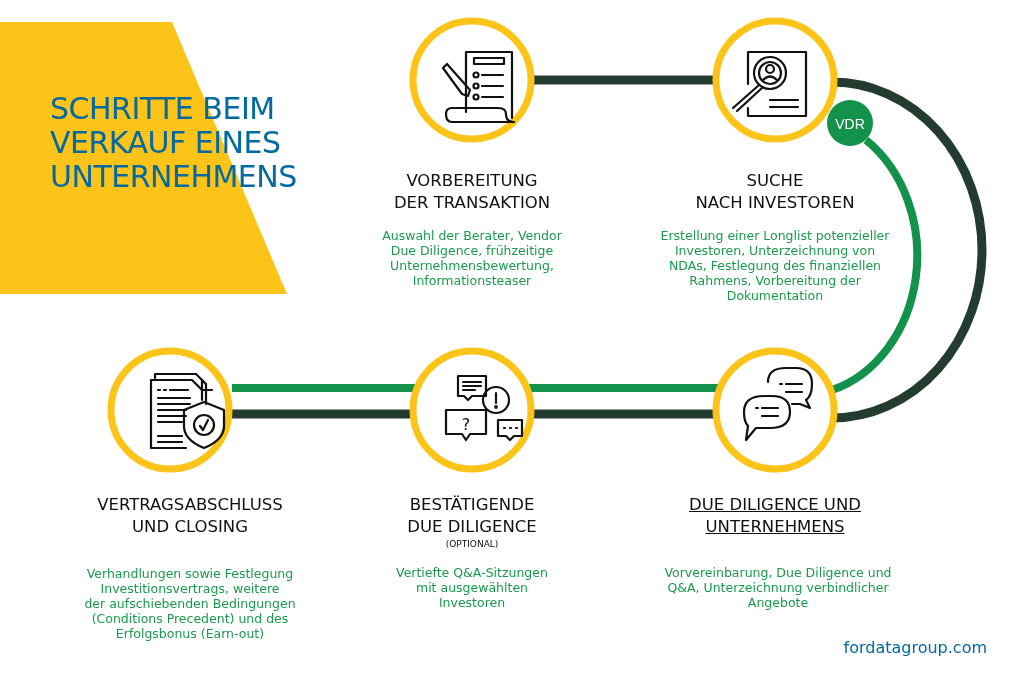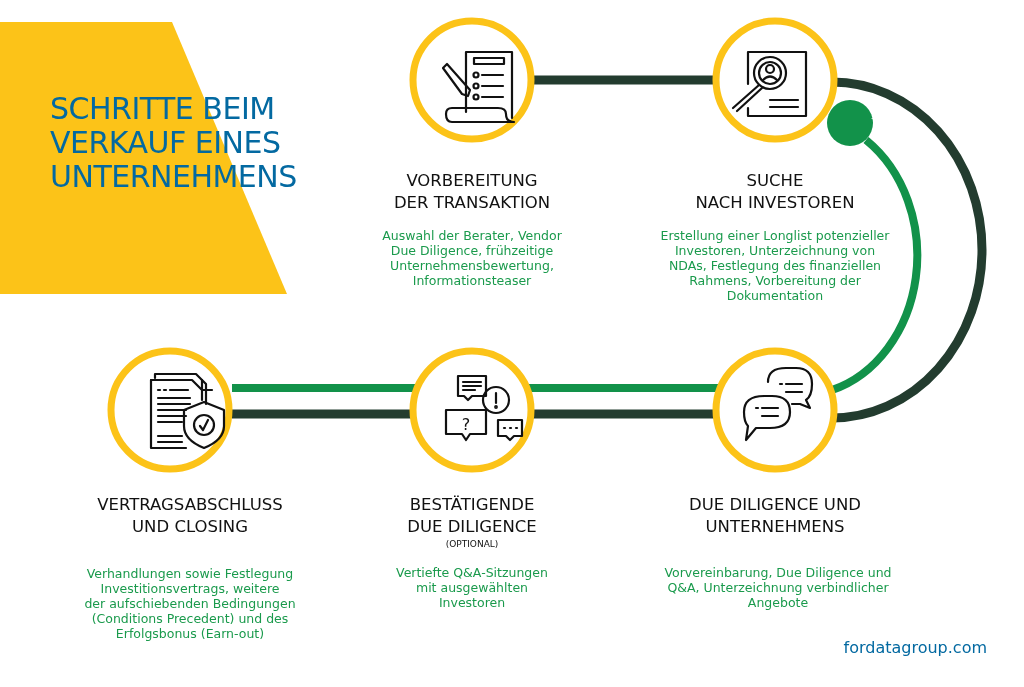--- a/index.html
+++ b/index.html
@@ -4,21 +4,21 @@
 <style>
   html, body { margin:0; padding:0; background:#ffffff; }
   body { width:1024px; height:687px; position:relative; overflow:hidden; font-family:"Liberation Sans", sans-serif; }
   #bg { position:absolute; left:0; top:0; }
   .title { position:absolute; left:50px; top:92px; font-size:30px; line-height:34px; color:#0369a1; font-family:"DejaVu Sans", sans-serif; letter-spacing:-0.5px; }
   .title div { white-space:nowrap; }
   .step-title { position:absolute; text-align:center; font-family:"DejaVu Sans", sans-serif; font-size:16.5px; line-height:22px; color:#111111; }
   .step-title .opt { font-size:9px; line-height:12px; display:block; }
   .step-desc { position:absolute; text-align:center; font-family:"DejaVu Sans", sans-serif; font-size:12.5px; line-height:15px; color:#1a9a4c; }
   .footer { position:absolute; right:37px; top:638px; font-family:"DejaVu Sans", sans-serif; font-size:16px; color:#0369a1; }
-  .vdr-label { position:absolute; left:829px; top:116px; width:42px; text-align:center; font-family:Liberation Serif, serif; font-size:14px; color:#ffffff;margin-left:36px; }
+  .vdr-label { position:absolute; left:829px; top:116px; width:42px; text-align:center; font-family:Liberation Sans, sans-serif; font-size:14px; color:#ffffff; }
 </style>
 </head>
 <body>
 
 <svg id="bg" width="1024" height="687" viewBox="0 0 1024 687">
 
   <polygon points="0,22 172,22 287,294 0,294" fill="#fcc318"></polygon>
 
   <line x1="530" y1="80" x2="720" y2="80" stroke="#233c2f" stroke-width="9"></line>
   <path d="M 832 82 A 150 168 0 0 1 832 418" fill="none" stroke="#233c2f" stroke-width="9"></path>
@@ -142,21 +142,21 @@
   <div>NACH INVESTOREN</div>
 </div>
 <div class="step-desc" style="left:630px; top:228px; width:290px;">
   <div>Erstellung einer Longlist potenzieller</div>
   <div>Investoren, Unterzeichnung von</div>
   <div>NDAs, Festlegung des finanziellen</div>
   <div>Rahmens, Vorbereitung der</div>
   <div>Dokumentation</div>
 </div>
 
-<div class="step-title" style="left:665px; top:494px; width:220px;">
+<div class="step-title" style="left:665px; top:494px; width:220px;text-decoration:underline;">
   <div>DUE DILIGENCE UND</div>
   <div>UNTERNEHMENS</div>
 </div>
 <div class="step-desc" style="left:638px; top:565px; width:280px;">
   <div>Vorvereinbarung, Due Diligence und</div>
   <div>Q&amp;A, Unterzeichnung verbindlicher</div>
   <div>Angebote</div>
 </div>
 
 <div class="step-title" style="left:372px; top:494px; width:200px;">

